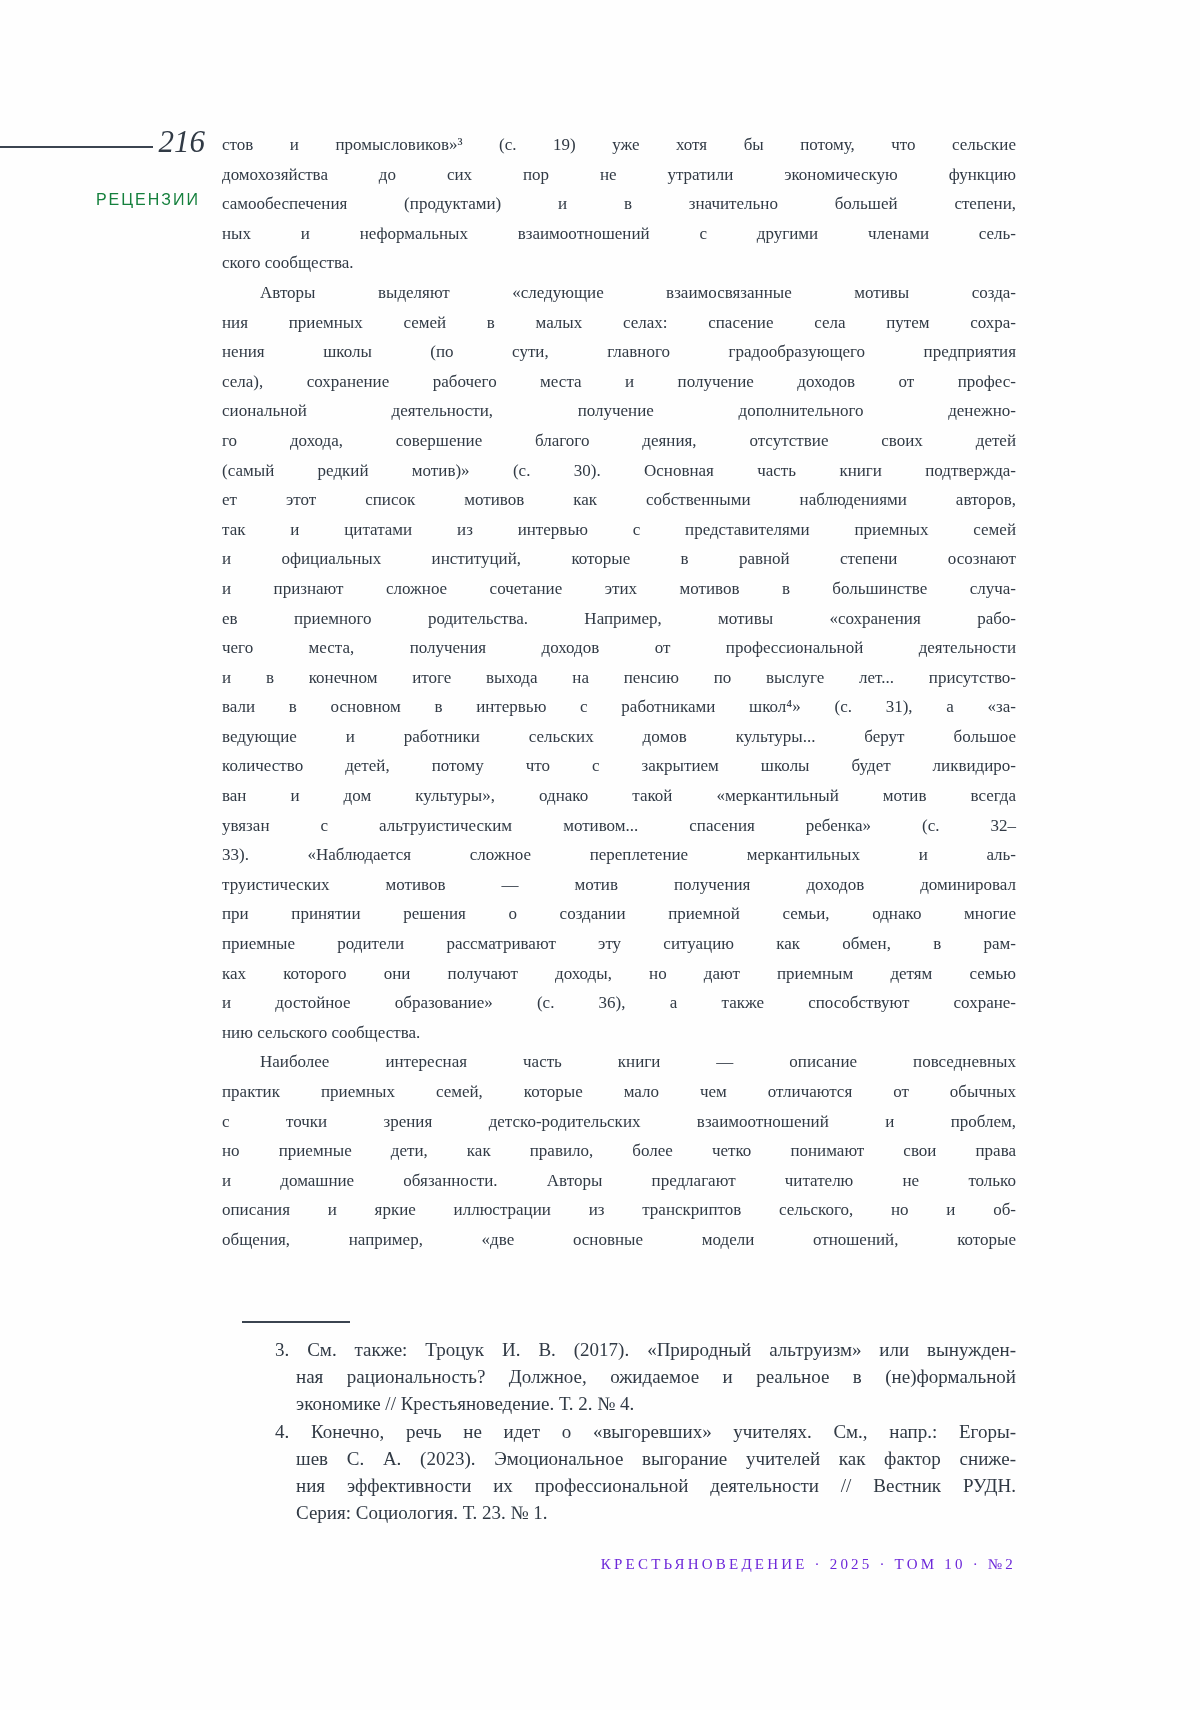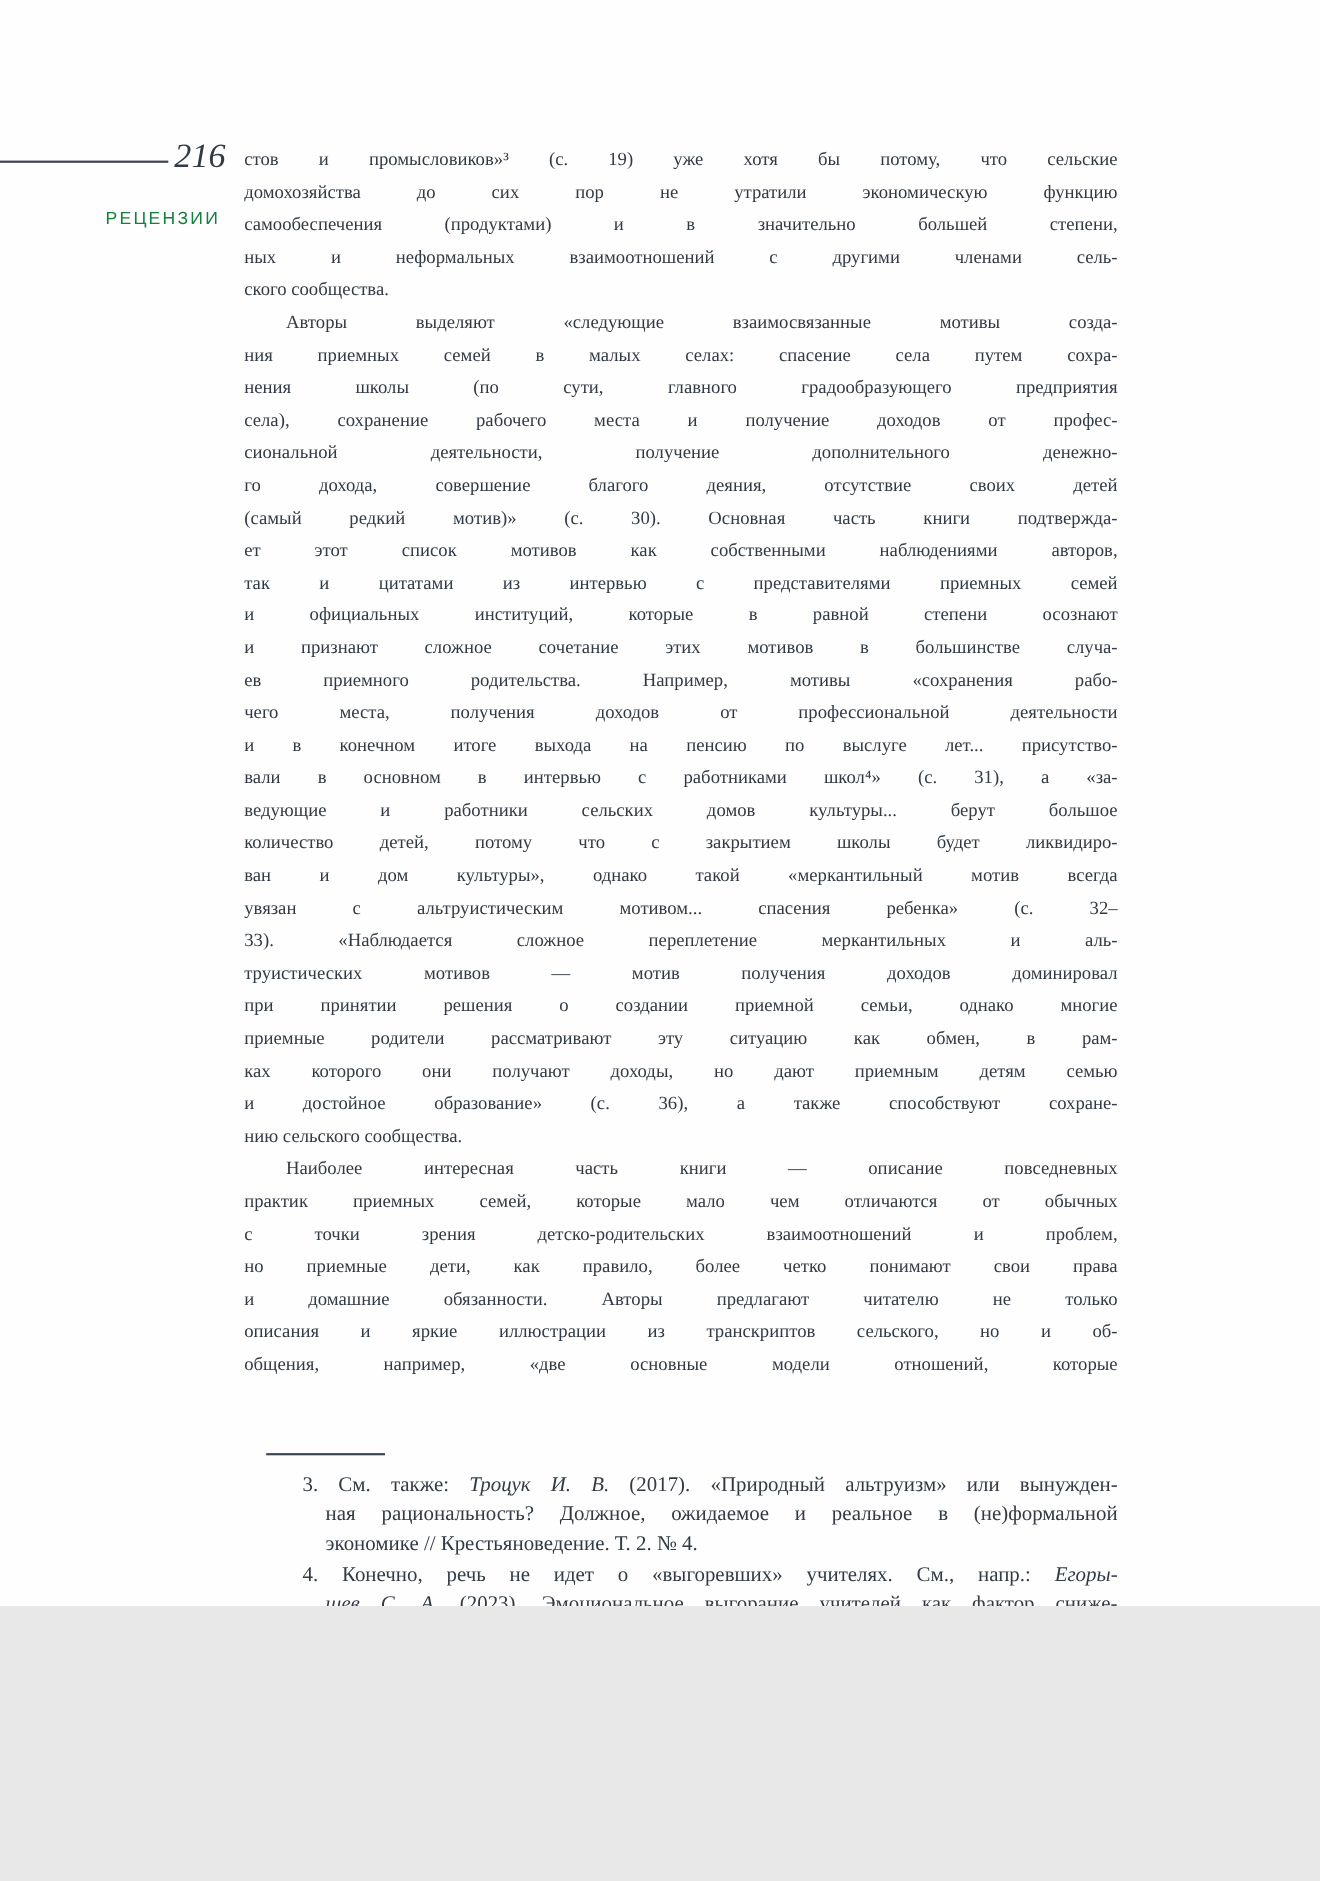--- a/index.html
+++ b/index.html
@@ -1,19 +1,19 @@
 <!DOCTYPE html>
 <html><head>
 <meta charset="utf-8">
 <style>
   html, body { margin: 0; padding: 0; background: #e8e8e8; }
   .page {
     position: relative;
     width: 1200px;
-    height: 1460px;
+    height: 1710px;
     background: #fefefe;
     font-family: "Liberation Serif", "DejaVu Serif", serif;
     color: #313a45;
     overflow: hidden;
   }
   .header-rule {
     position: absolute; left: 0; top: 146px;
     width: 153px; height: 2px; background: #3b4450;
   }
   .page-number {
@@ -42,21 +42,21 @@
   .fn-rule {
     position: absolute; left: 242px; top: 1321px;
     width: 108px; height: 2px; background: #3b4450;
   }
   .footnotes {
     position: absolute; left: 275px; top: 1336px; width: 741px;
     font-size: 19px;
   }
   .footnotes .tline { line-height: 27.2px; }
   .footnote .tline:not(:first-child) { padding-left: 21px; }
-  .it { font-style: italic; }
+  .it { }
   .footer {
     position: absolute; left: 0; top: 1554px; width: 1016px;
     text-align: right;
     font-size: 15px; line-height: 20px; letter-spacing: 3.2px;
     color: #6d28d9;
   }
 </style>
 </head>
 <body>
 
@@ -119,19 +119,20 @@
 
   <div class="footnotes">
     <div class="footnote">
         <div class="tline"><span>3. См. также: </span><span class="it">Троцук И. В.</span><span> (2017). «Природный альтруизм» или вынужден-</span></div>
         <div class="tline">ная рациональность? Должное, ожидаемое и реальное в (не)формальной</div>
         <div class="tline tline-last">экономике // Крестьяноведение. Т. 2. № 4.</div>
       </div>
     <div class="footnote">
         <div class="tline"><span>4. Конечно, речь не идет о «выгоревших» учителях. См., напр.: </span><span class="it">Егоры-</span></div>
         <div class="tline"><span class="it">шев С. А.</span><span> (2023). Эмоциональное выгорание учителей как фактор сниже-</span></div>
+        <div class="tline">ния эффективности их профессиональной деятельности // Вестник РУДН.</div>
         <div class="tline tline-last">Серия: Социология. Т. 23. № 1.</div>
       </div>
   </div>
 
   <div class="footer">КРЕСТЬЯНОВЕДЕНИЕ · 2025 · ТОМ 10 · №2</div>
 
 </div>
 
 </body></html>

